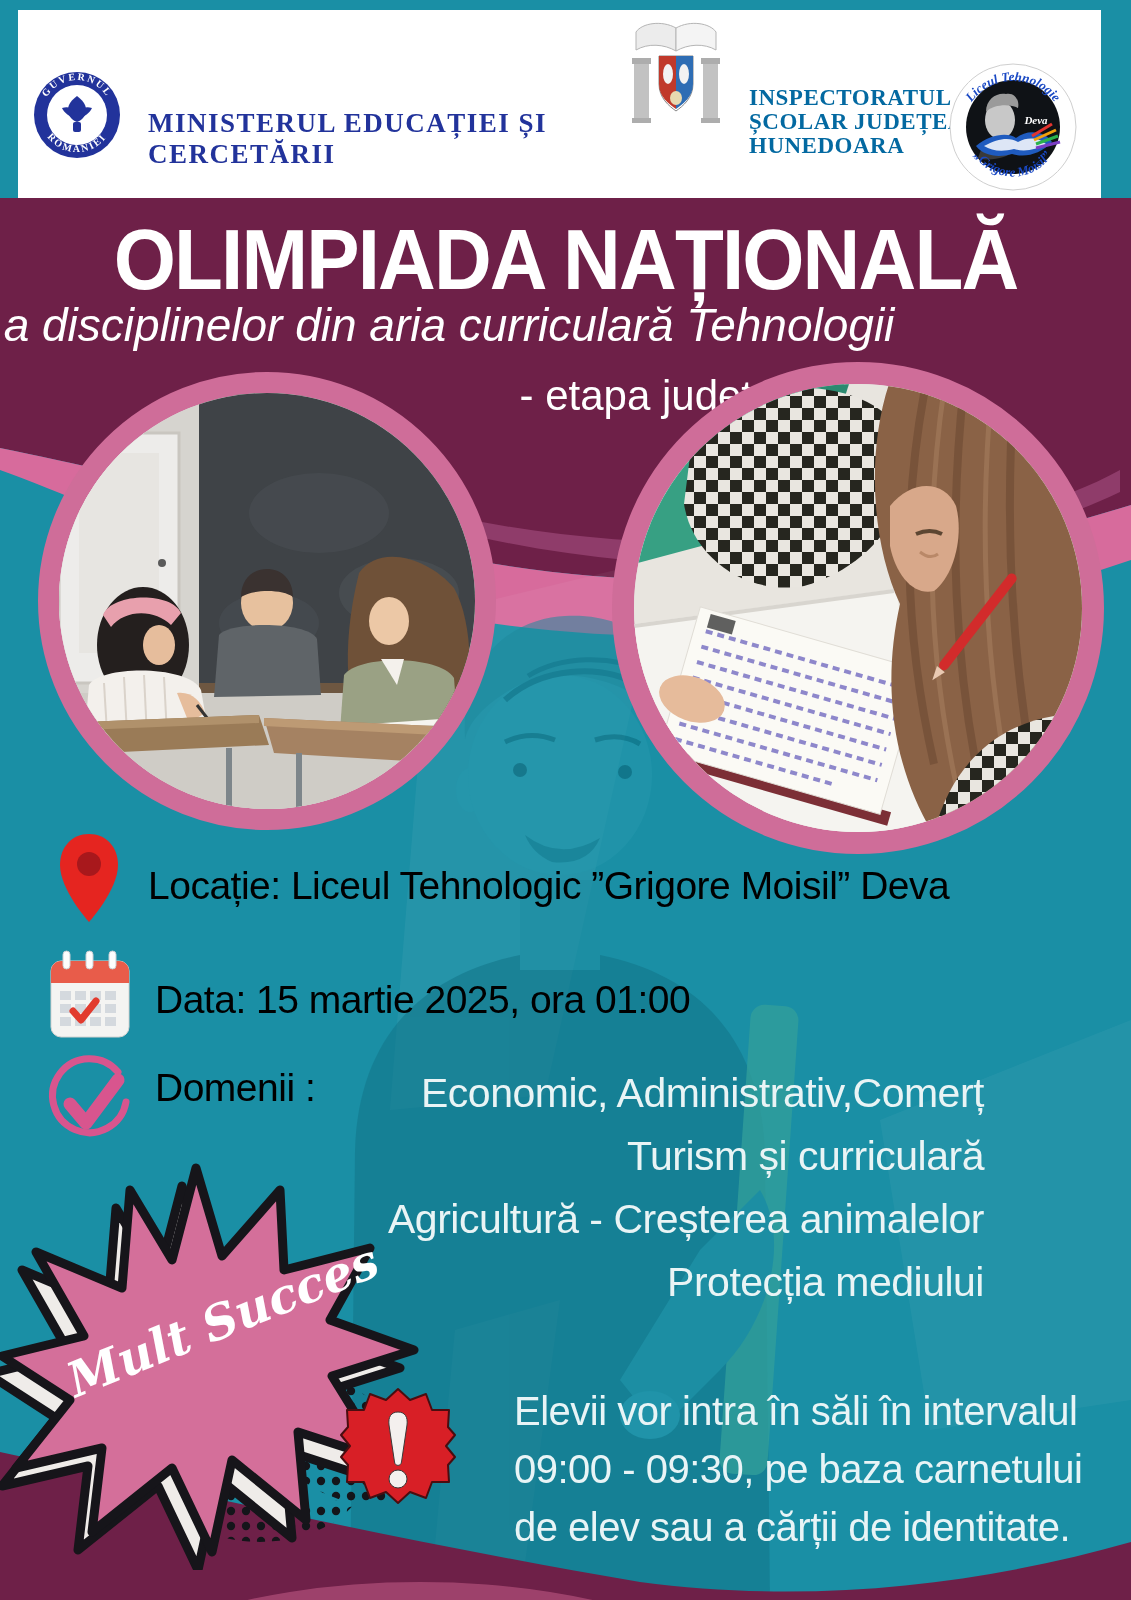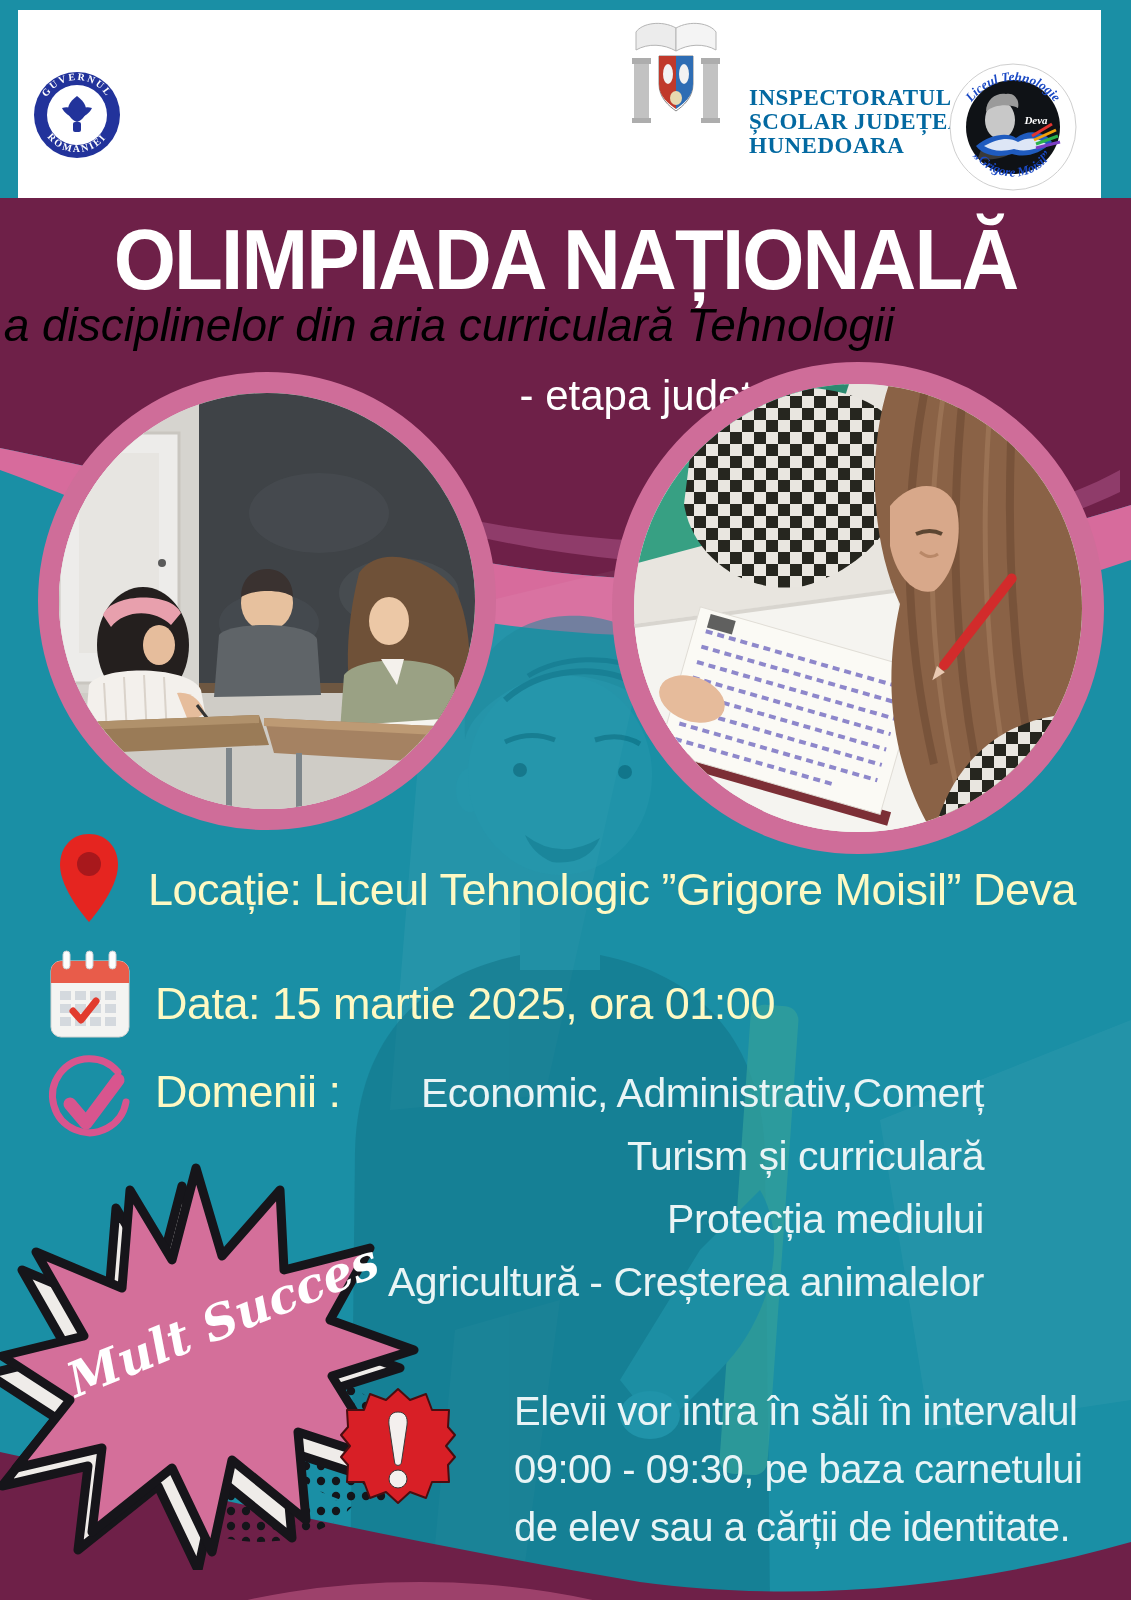--- a/index.html
+++ b/index.html
@@ -9,29 +9,29 @@
   svg{display:block;}
   
   .header{position:absolute;left:18px;top:10px;width:1083px;height:188px;background:#ffffff;}
   .ministry-label{position:absolute;left:130px;top:98px;width:480px;color:#22339b;
       font-family:"Liberation Serif",serif;font-size:27px;font-weight:600;letter-spacing:1.5px;}
   .insp-text{position:absolute;left:731px;top:76px;color:#0369a1;
       font-family:"Liberation Serif",serif;font-size:23px;font-weight:600;line-height:24px;letter-spacing:.5px;}
   
   .title-main{position:absolute;left:0;top:210px;width:1131px;text-align:center;color:#fff;
       font-size:86px;font-weight:700;letter-spacing:-2px;transform:scaleX(.93);transform-origin:center;white-space:nowrap;}
-  .title-sub{position:absolute;left:0;top:298px;width:898px;text-align:center;color:#000000;
+  .title-sub{position:absolute;left:0;top:298px;width:898px;text-align:center;color:#ffffff;
       font-size:46px;font-style:italic;white-space:nowrap;}
   .title-stage{position:absolute;left:250px;top:372px;width:880px;text-align:center;color:#fff;font-size:42px;}
   
   .circle-photo{position:absolute;border-radius:50%;overflow:hidden;border:21px solid #cf6d99;background:#ddd;}
   .circle-left{left:38px;top:372px;width:416px;height:416px;}
   .circle-right{left:612px;top:362px;width:448px;height:448px;border-width:22px;}
   
-  .detail-text{position:absolute;color:#fef9c3;font-size:45px;letter-spacing:-.5px;white-space:nowrap;}
+  .detail-text{position:absolute;color:#000000;font-size:39px;letter-spacing:-.5px;white-space:nowrap;}
   .domain-list{position:absolute;left:388px;top:1062px;color:#e9f4f5;font-size:41px;line-height:63px;letter-spacing:-.5px;white-space:nowrap;text-align:right;}
   .succes-text{position:absolute;left:58px;top:1296px;width:310px;text-align:center;color:#fff;
       font-family:"DejaVu Serif",serif;font-style:italic;font-weight:700;font-size:48px;
       transform:rotate(-22deg);white-space:nowrap;}
   .notice{position:absolute;left:478px;top:1382px;color:#e8f4f6;font-size:40px;line-height:58px;letter-spacing:-.5px;white-space:nowrap;margin-left:36px;}
 </style>
 </head>
 <body>
 
 <div class="poster">
@@ -86,20 +86,21 @@
         <textPath href="#sealBot" startOffset="50%" text-anchor="middle">ROMÂNIEI</textPath>
       </text>
       <g>
         <path d="M45,26 C40,30 36,34 36,40 C36,46 40,50 45,52 C50,50 54,46 54,40 C54,34 50,30 45,26 Z" fill="#22339b"></path>
         <path d="M30,38 C36,36 40,38 43,42 L43,48 C38,47 32,43 30,38 Z" fill="#22339b"></path>
         <path d="M60,38 C54,36 50,38 47,42 L47,48 C52,47 58,43 60,38 Z" fill="#22339b"></path>
         <rect x="41" y="52" width="8" height="10" rx="2" fill="#22339b"></rect>
       </g>
     </svg>
 
+    <div class="ministry-label">MINISTERUL EDUCAȚIEI ȘI CERCETĂRII</div>
 
     <svg class="abs" width="100" height="110" viewBox="0 0 100 110" style="left:608px;top:8px">
       <rect x="8" y="44" width="15" height="56" fill="#c2c2c2"></rect>
       <rect x="6" y="40" width="19" height="6" fill="#adadad"></rect>
       <rect x="6" y="100" width="19" height="5" fill="#adadad"></rect>
       <rect x="77" y="44" width="15" height="56" fill="#c2c2c2"></rect>
       <rect x="75" y="40" width="19" height="6" fill="#adadad"></rect>
       <rect x="75" y="100" width="19" height="5" fill="#adadad"></rect>
       <path d="M50,10 C36,2 16,5 10,14 L10,32 C22,25 38,26 50,33 Z" fill="#ececec" stroke="#b5b5b5"></path>
       <path d="M50,10 C64,2 84,5 90,14 L90,32 C78,25 62,26 50,33 Z" fill="#f4f4f4" stroke="#b5b5b5"></path>
@@ -288,22 +289,22 @@
 
   <svg class="abs" width="92" height="92" viewBox="0 0 92 92" style="left:42px;top:1052px">
     <path d="M76,20 A37,37 0 1 0 84,50" stroke="#d8558e" stroke-width="7" fill="none" stroke-linecap="round"></path>
     <path d="M28,52 L44,71 L76,28" stroke="#d8558e" stroke-width="13" fill="none" stroke-linecap="round" stroke-linejoin="round"></path>
   </svg>
   <div class="detail-text" style="left:155px;top:1066px">Domenii :</div>
 
   <div class="domain-list">
     <div>Economic, Administrativ,Comerț</div>
     <div>Turism și curriculară</div>
+    <div>Agricultură - Creșterea animalelor</div>
     <div>Protecția mediului</div>
-    <div>Agricultură - Creșterea animalelor</div>
   </div>
 
   <svg class="abs" width="440" height="410" viewBox="0 0 440 410" style="left:0px;top:1160px">
     <defs>
       <pattern id="dots" width="15" height="15" patternUnits="userSpaceOnUse">
         <circle cx="6" cy="6" r="4.2" fill="#14151a"></circle>
       </pattern>
     </defs>
     <path d="M300,205 C385,225 420,290 400,345 C340,352 288,322 268,280 Z" fill="url(#dots)"></path>
     <path d="M175,298 C240,342 305,352 360,335 C335,380 255,396 195,368 Z" fill="url(#dots)"></path>

